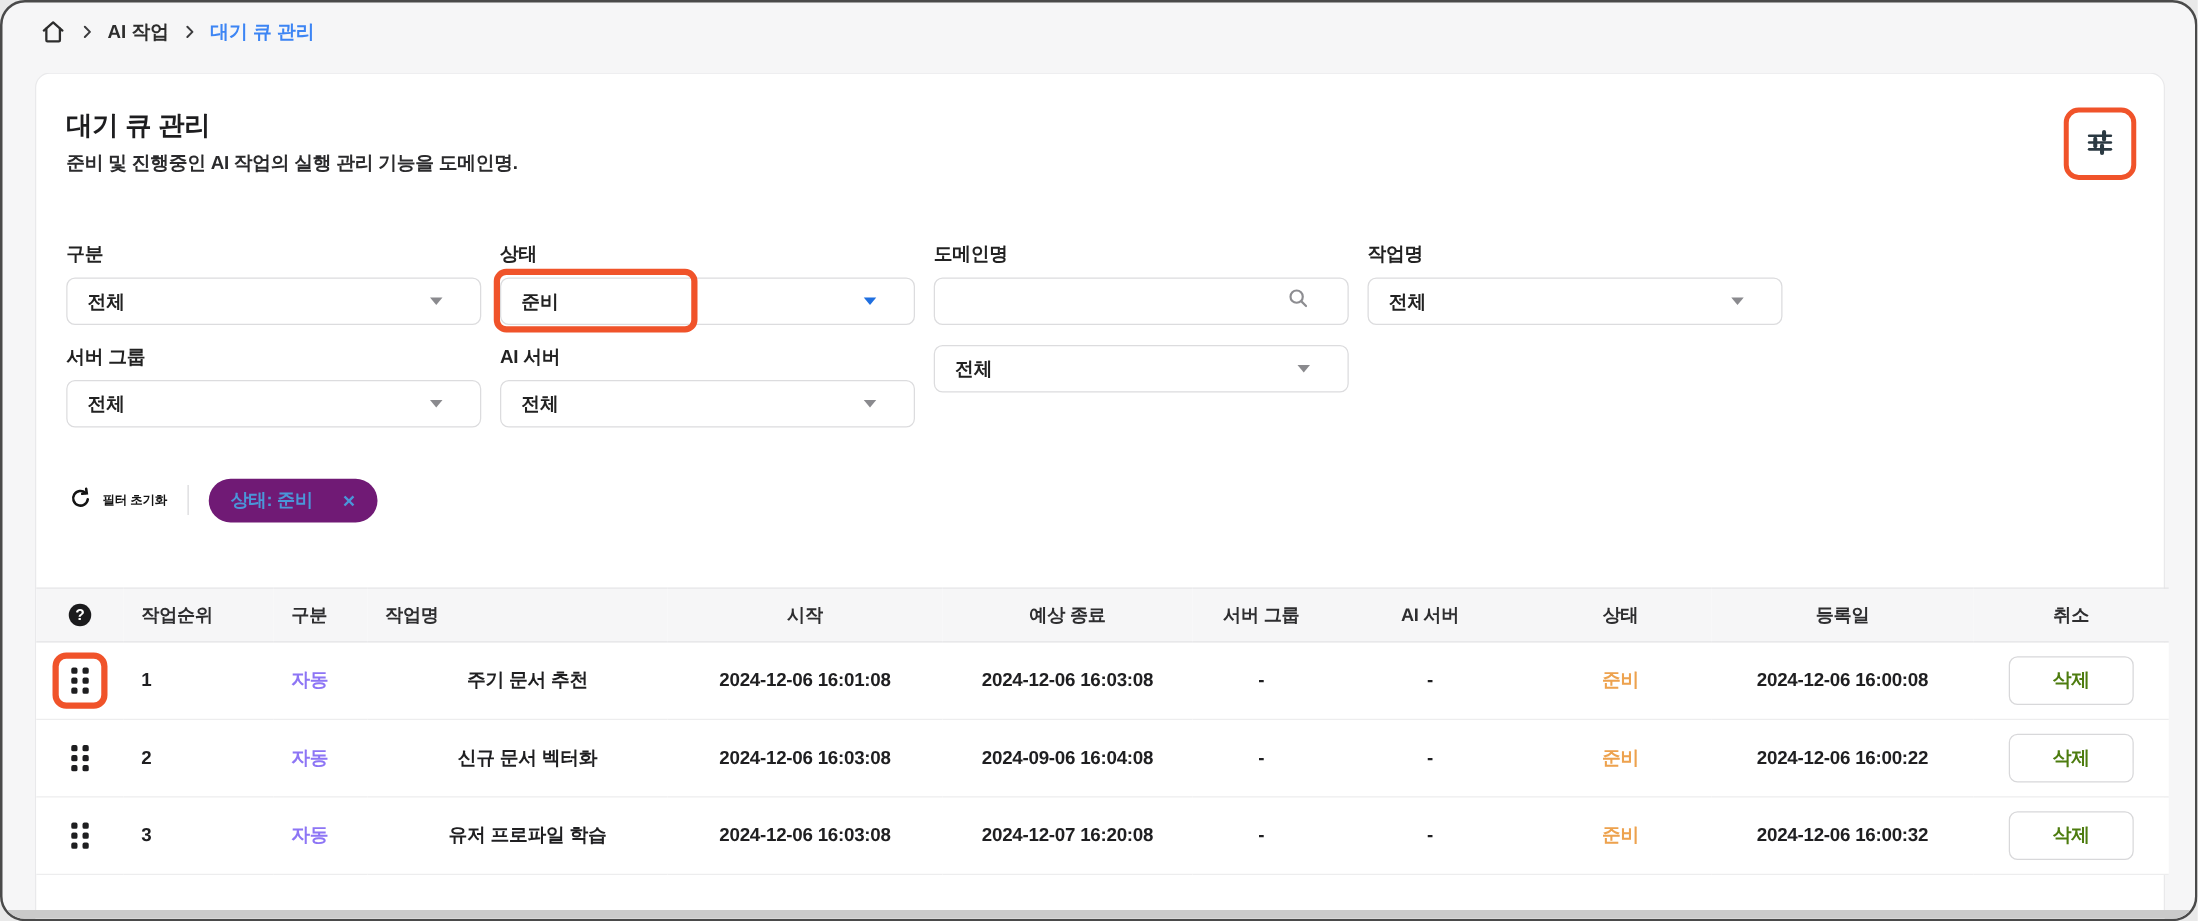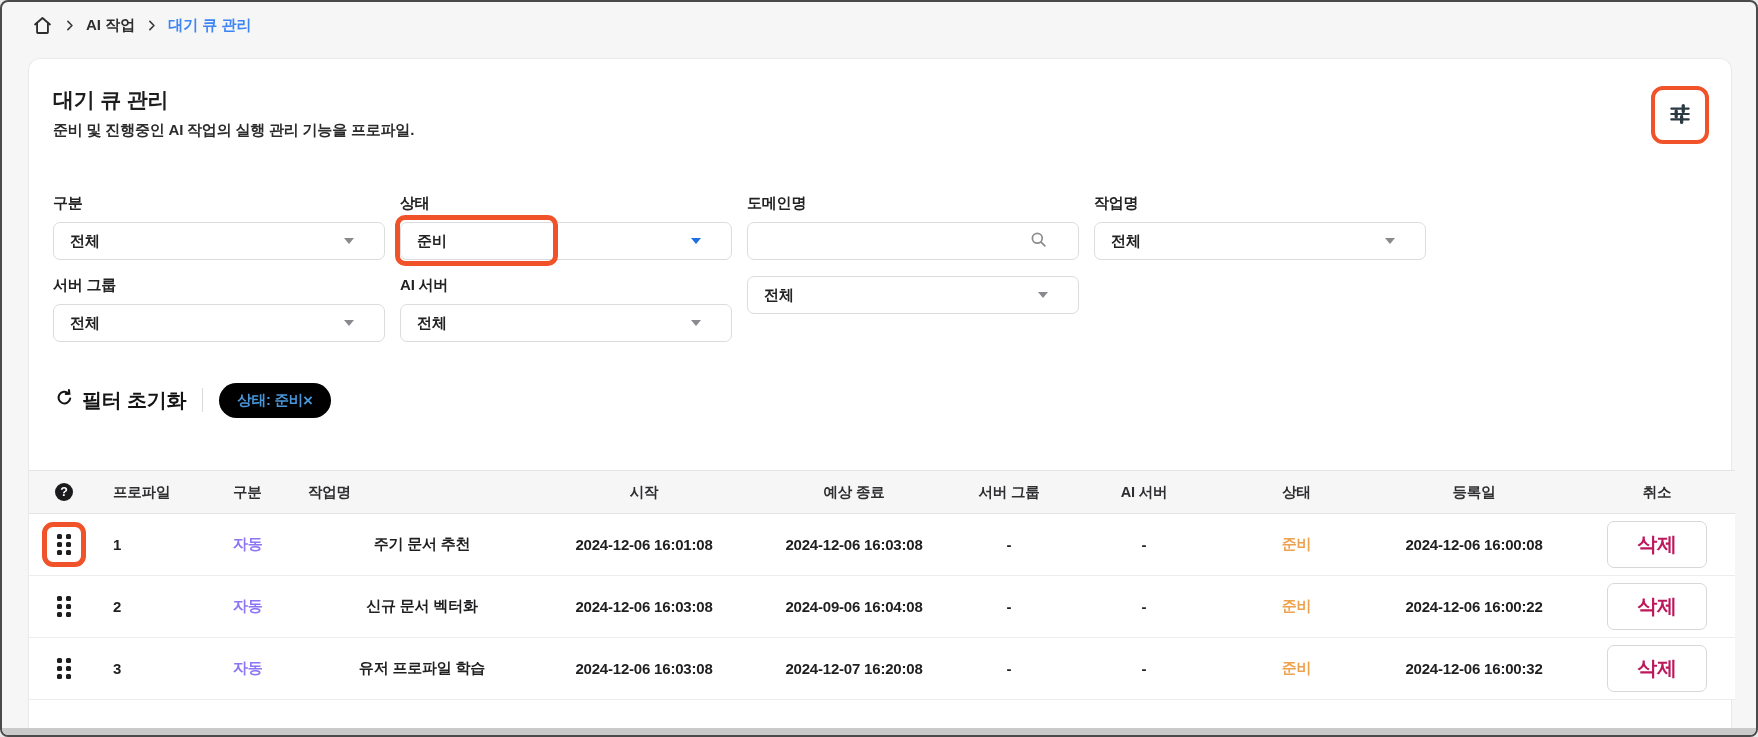--- a/index.html
+++ b/index.html
@@ -1,21 +1,21 @@
 <!DOCTYPE html>
 <html><head>
 <meta charset="utf-8">
 <style>
   * { margin:0; padding:0; box-sizing:border-box; }
   html,body { background:#e9e9e9; }
   body { font-family:"Liberation Sans","DejaVu Sans",sans-serif; }
 
   .frame{
     position:relative; width:1758px; height:737px; margin:0 auto;
-    background:#f6f6f7; border:2px solid #4a4a4a; border-radius:8px; overflow:hidden;
+    background:#f6f6f7; border:2px solid #4a4a4a; border-radius:20px; overflow:hidden;
   }
 
   
   .breadcrumb{ display:flex; align-items:center; gap:10px; padding:10px 0 0 30px; height:36px; }
   .crumb{ font-size:15px; font-weight:700; color:#2d2d2d; cursor:pointer; }
   .crumb.active{ color:#3d85f4; }
   .crumb-sep svg{ display:block; }
   .home-btn{ display:inline-flex; cursor:pointer; }
 
   
@@ -45,23 +45,23 @@
   .caret.blue{ border-top-color:#1f6fe0; }
   .search-box input{ border:none; outline:none; flex:1; font-size:15px; font-family:inherit; background:transparent; }
   .ring-annotation{
     position:absolute; left:-5px; top:-7px; width:163px; height:51px;
     border:5px solid #f0532a; border-radius:10px; pointer-events:none; z-index:3;
   }
 
   
   .filter-actions{ display:flex; align-items:center; gap:16px; margin:40px 0 0 26px; height:36px; }
   .reset-btn{ display:flex; align-items:center; gap:8px; background:none; border:none; cursor:pointer;
-    font-family:inherit; font-size:20px; font-weight:800; color:#141414; letter-spacing:-0.2px; }
+    font-family:inherit; font-size:10px; font-weight:800; color:#141414; letter-spacing:-0.2px; }
   .v-divider{ width:1px; height:24px; background:#d9d9db; }
-  .chip{ display:flex; align-items:center; gap:0; background:#000000; border-radius:18px; padding:8px 18px; cursor:pointer; }
+  .chip{ display:flex; align-items:center; gap:24px; background:#701a75; border-radius:18px; padding:8px 18px; cursor:pointer; }
   .chip-label{ font-size:14.5px; font-weight:700; color:#4a96d9; letter-spacing:-0.2px; }
   .chip-close{ font-size:17px; font-weight:700; color:#4a96d9; line-height:1; cursor:pointer; }
 
   
   .table-wrap{ margin-top:52px; }
   table{ width:100%; border-collapse:collapse; table-layout:fixed; }
   thead tr{ background:#f6f6f7; height:43px; border-top:1px solid #e4e4e6; border-bottom:1px solid #e4e4e6; }
   th{ font-size:14.5px; font-weight:700; color:#2e2e30; letter-spacing:-0.2px; }
   tbody tr{ height:62px; background:#fff; border-bottom:1px solid #ededee; }
   td{ font-size:15px; font-weight:600; color:#1f1f21; letter-spacing:-0.2px; }
@@ -71,21 +71,21 @@
   .type-auto{ color:#8d75f5; font-weight:700; }
   .status-ready{ color:#eda24e; font-weight:700; }
   .q-icon{ display:inline-block; width:18px; height:18px; border-radius:50%; background:#1b1b1d; color:#fff;
     font-size:12.5px; font-weight:700; line-height:18px; text-align:center; cursor:pointer; margin-left:12px; }
   .dots{ display:grid; grid-template-columns:repeat(2,5px); grid-auto-rows:5px; gap:3px 4px; cursor:grab; }
   .dots i{ display:block; background:#1e1e20; border-radius:1.5px; }
   .drag-cell{ text-align:center; }
   .drag-plain{ display:inline-flex; padding:11px 14px; }
   .drag-ring{ display:inline-flex; border:5px solid #f0532a; border-radius:11px; padding:7px 10px; }
   .delete-btn{ background:#fff; border:1px solid #d8d8da; border-radius:7px; padding:9px 0; width:100px;
-    font-family:inherit; font-size:20px; font-weight:700; color:#be185d; cursor:pointer; letter-spacing:-0.2px; }
+    font-family:inherit; font-size:15px; font-weight:700; color:#4d7c0f; cursor:pointer; letter-spacing:-0.2px; }
 
   .bottom-bar{ position:absolute; left:0; right:0; bottom:0; height:7px; background:#cacaca; }
 </style>
 </head>
 <body>
 
 <div class="frame">
 
   <div class="breadcrumb">
     <span class="home-btn">
@@ -106,21 +106,21 @@
         </svg>
     </span>
     <span class="crumb active">대기 큐 관리</span>
   </div>
 
   <div class="card">
 
     <div class="card-header">
       <div>
         <div class="page-title">대기 큐 관리</div>
-        <div class="page-subtitle">준비 및 진행중인 AI 작업의 실행 관리 기능을 프로파일.</div>
+        <div class="page-subtitle">준비 및 진행중인 AI 작업의 실행 관리 기능을 도메인명.</div>
       </div>
       <div class="settings-ring">
         <button class="settings-btn">
           <span>
             <svg width="26" height="26" viewBox="0 0 24 24" fill="none" stroke="#2a3942" stroke-width="2" stroke-linecap="round">
               <line x1="4" y1="7" x2="20" y2="7"></line>
                 <line x1="15" y1="4.2" x2="15" y2="9.8" stroke-width="3"></line>
               <line x1="4" y1="12" x2="20" y2="12"></line>
                 <line x1="8.5" y1="9.2" x2="8.5" y2="14.8" stroke-width="3"></line>
               <line x1="4" y1="17" x2="20" y2="17"></line>
@@ -238,21 +238,21 @@
             <col style="width:200px">
             <col style="width:110px">
             <col style="width:160px">
           <col style="width:145px">
             <col style="width:210px">
             <col style="width:156px">
         </colgroup>
         <thead>
           <tr>
             <th class="al"><span class="q-icon">?</span></th>
-            <th class="al">프로파일</th>
+            <th class="al">작업순위</th>
             <th class="al">구분</th>
             <th class="al job-name">작업명</th>
             <th class="ac">시작</th>
             <th class="ac">예상 종료</th>
             <th class="ac">서버 그룹</th>
             <th class="ac">AI 서버</th>
             <th class="ac">상태</th>
             <th class="ac">등록일</th>
             <th class="ac">취소</th>
           </tr>

